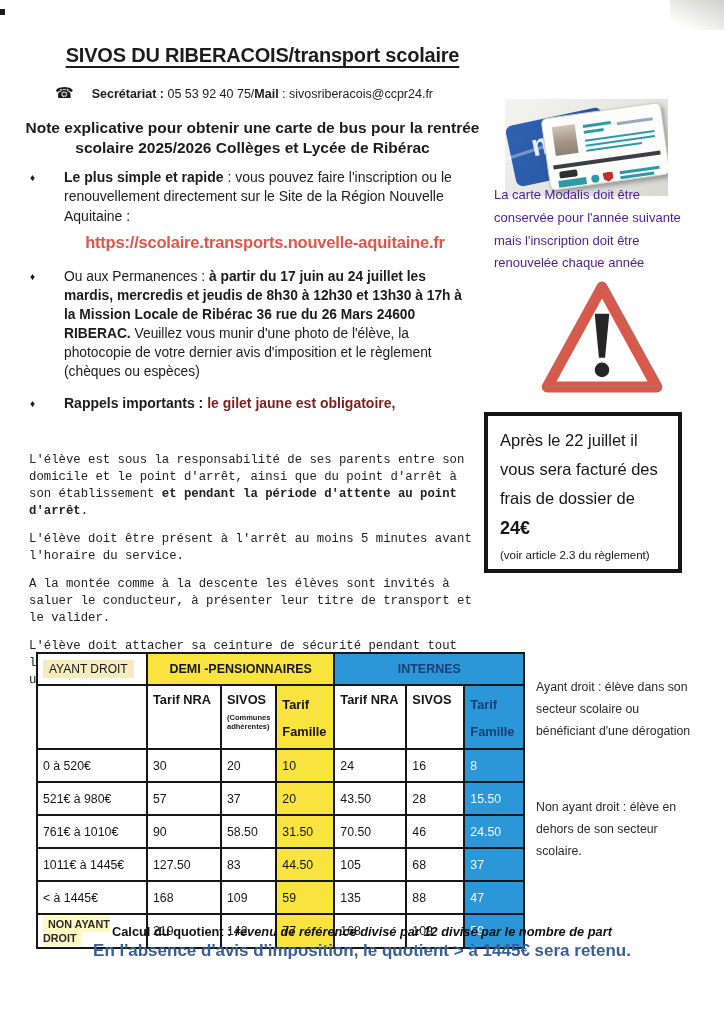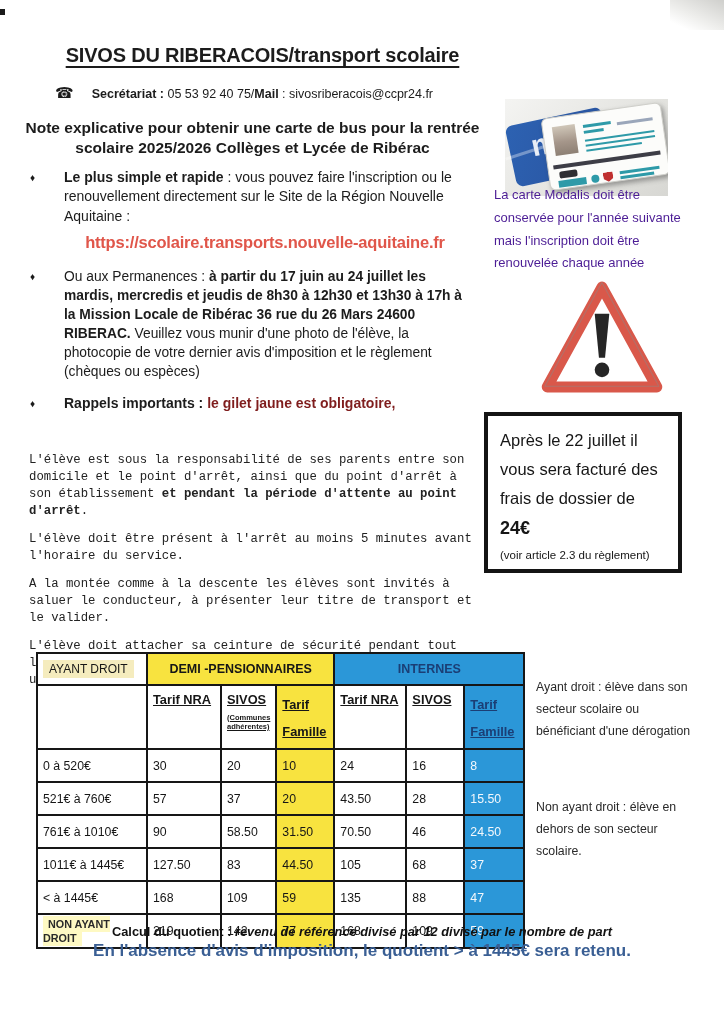--- a/index.html
+++ b/index.html
@@ -75,21 +75,21 @@
   
   .fare-table{position:absolute;left:36px;top:652px;border-collapse:collapse;
     font-size:12.3px;color:#161616;border-radius:19px;}
   .fare-table td{border:2px solid #161616;padding:2px 5px;vertical-align:middle;
     background:#fff;text-align:left;}
   .fare-table .group{font-weight:bold;text-align:center;font-size:12.5px;height:26px;}
   .fare-table .yellow{background:#f8e33f;}
   .fare-table .blue{background:#2b97d8;}
   .fare-table .navy{color:#1b3e75;}
   .fare-table .white-txt{color:#f4f8fc;}
-  .fare-table .colhead{font-weight:bold;height:54px;vertical-align:top;padding-top:6px;font-size:12.8px;text-decoration:underline;}
+  .fare-table .colhead{font-weight:bold;height:54px;vertical-align:top;padding-top:6px;font-size:12.8px;}
   .fare-table .sub{display:block;font-weight:bold;font-size:7.5px;line-height:1.15;margin-top:7px;}
   .fare-table .famille{line-height:2.1;}
   .fare-table tbody td{height:27px;}
   .cream-hl{background:#f5ecbe;padding:2px 6px;font-size:12px;}
   .pink-hl{background:#fef9c3;padding:2px 5px;font-size:10.8px;font-weight:bold;color:#2a2a2a;}
 
   .side-note{position:absolute;left:536px;width:162px;font-size:12.3px;line-height:1.78;color:#2a2a2a;}
   .note1{top:677px;}
   .note2{top:797px;}
 
@@ -209,21 +209,21 @@
         <tr>
           <td>0 à 520€</td>
           <td>30</td>
           <td>20</td>
           <td class="yellow">10</td>
           <td>24</td>
           <td>16</td>
           <td class="blue white-txt">8</td>
         </tr>
         <tr>
-          <td>521€ à 760€</td>
+          <td>521€ à 980€</td>
           <td>57</td>
           <td>37</td>
           <td class="yellow">20</td>
           <td>43.50</td>
           <td>28</td>
           <td class="blue white-txt">15.50</td>
         </tr>
         <tr>
           <td>761€ à 1010€</td>
           <td>90</td>

